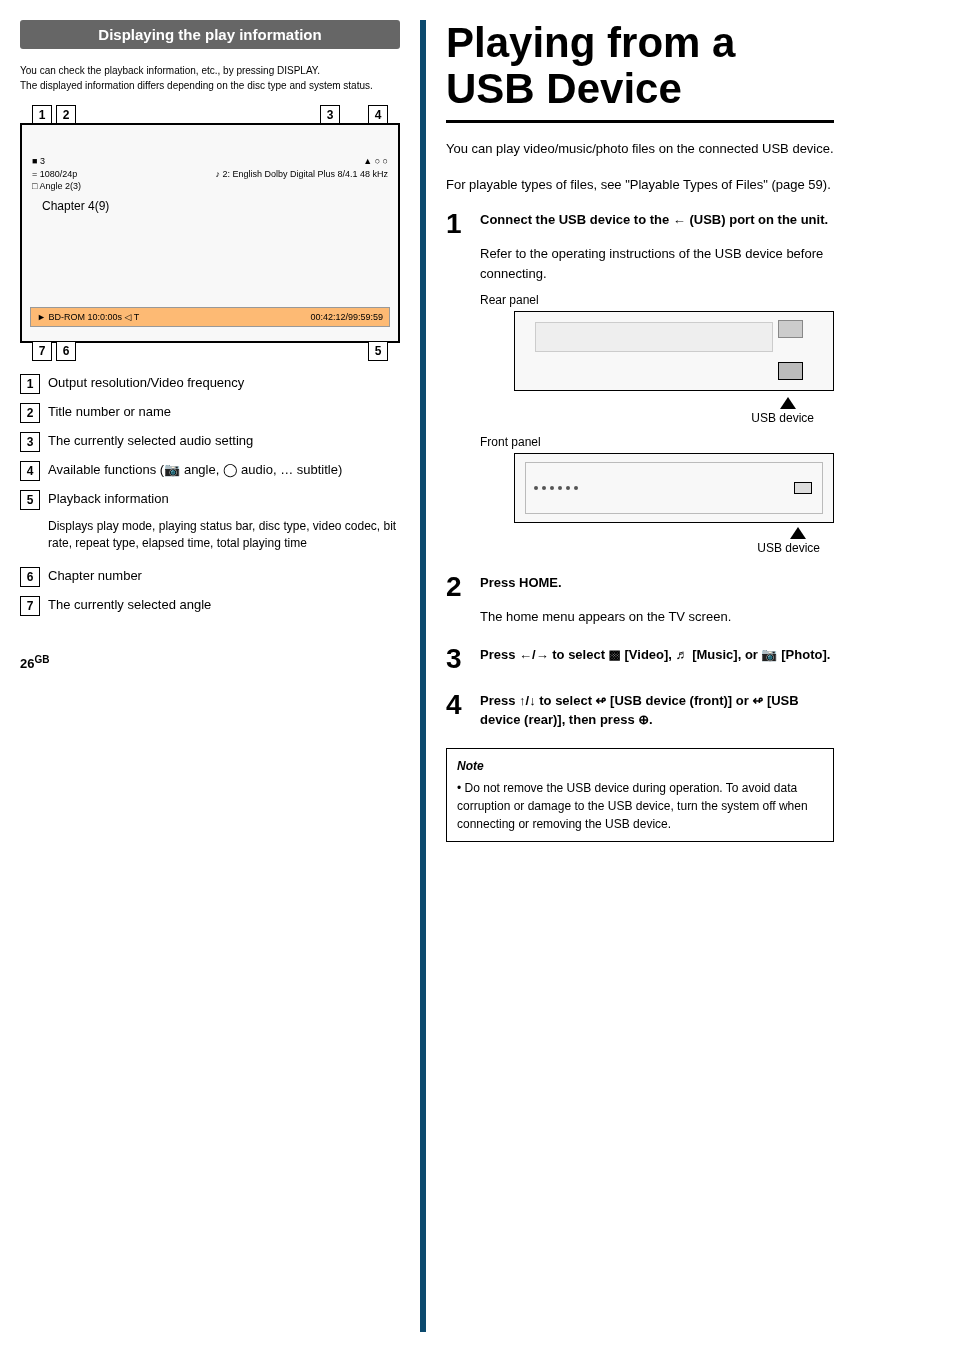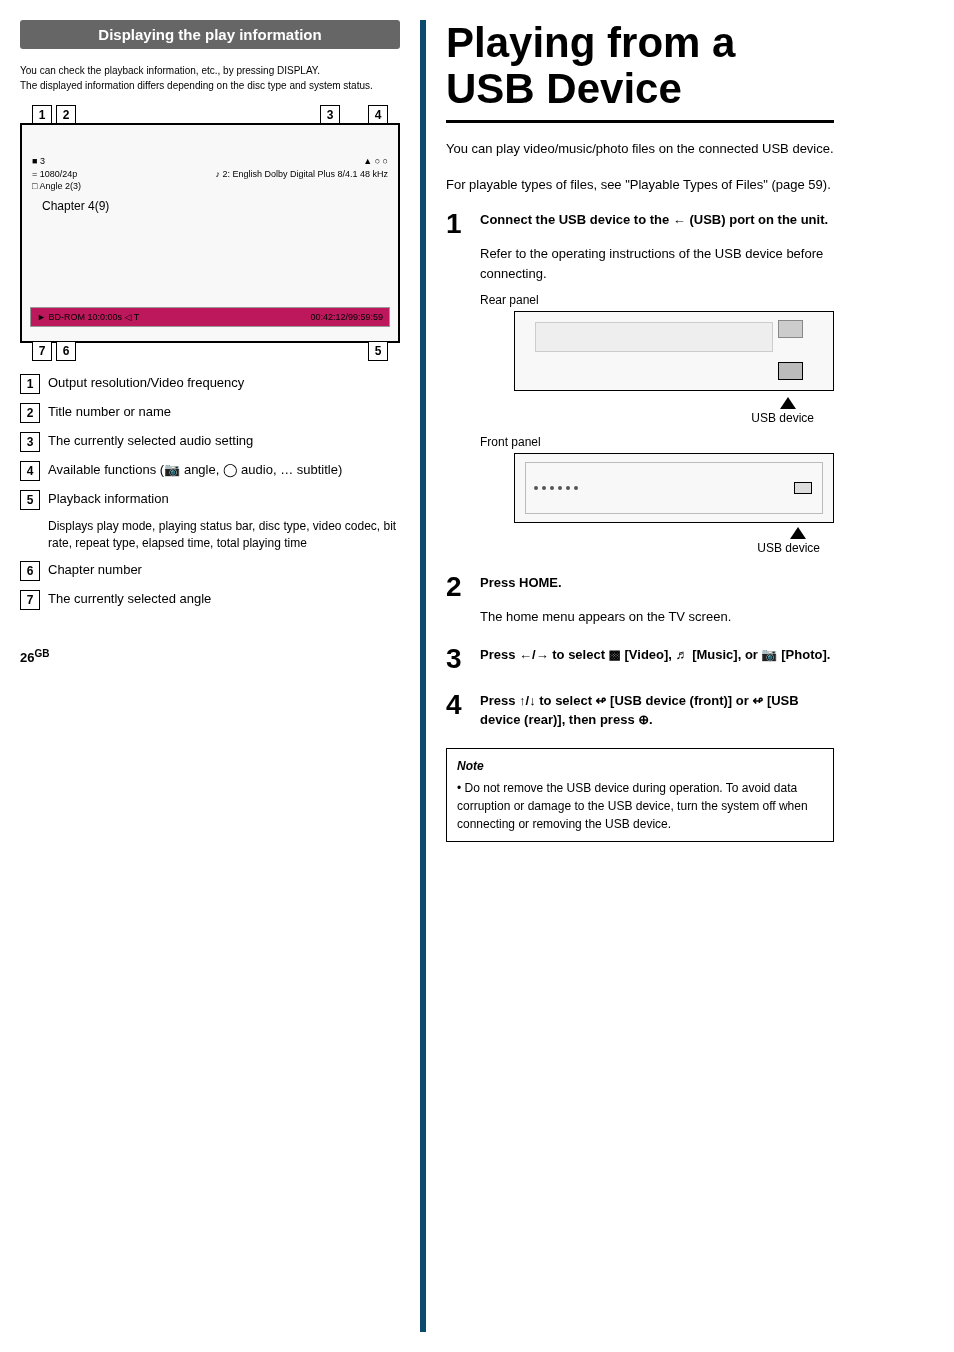--- a/index.html
+++ b/index.html
@@ -89,40 +89,40 @@
     .screen-right-info { font-size: 9px; text-align: right; line-height: 1.4; }
     .screen-middle { font-size: 12px; margin: 6px 0; padding-left: 10px; }
     .screen-bottom-bar {
       position: absolute;
       bottom: 14px;
       left: 8px;
       right: 8px;
       border: 1px solid #999;
       padding: 4px 6px;
       font-size: 9px;
-      background: #be185d;
+      background: #fdba74;
     }
     .screen-bottom-row {
       display: flex;
       justify-content: space-between;
     }
 
     
     .numbered-list { list-style: none; margin-top: 10px; }
     .numbered-list li {
       display: flex;
       gap: 8px;
       margin-bottom: 8px;
       font-size: 13px;
       line-height: 1.5;
       align-items: flex-start;
     }
     .numbered-list li .num-box { flex-shrink: 0; margin-top: 1px; }
     .numbered-list li .item-text { flex: 1; }
-    .sub-text { padding-left: 28px; font-size: 12px; line-height: 1.4; }
+    .sub-text { padding-left: 28px; font-size: 12px; line-height: 1.4; margin-bottom: 6px; }
 
     
     .page-num {
       margin-top: 38px;
       font-size: 13px;
       font-weight: bold;
     }
     .page-num sup { font-size: 10px; }
 
     

